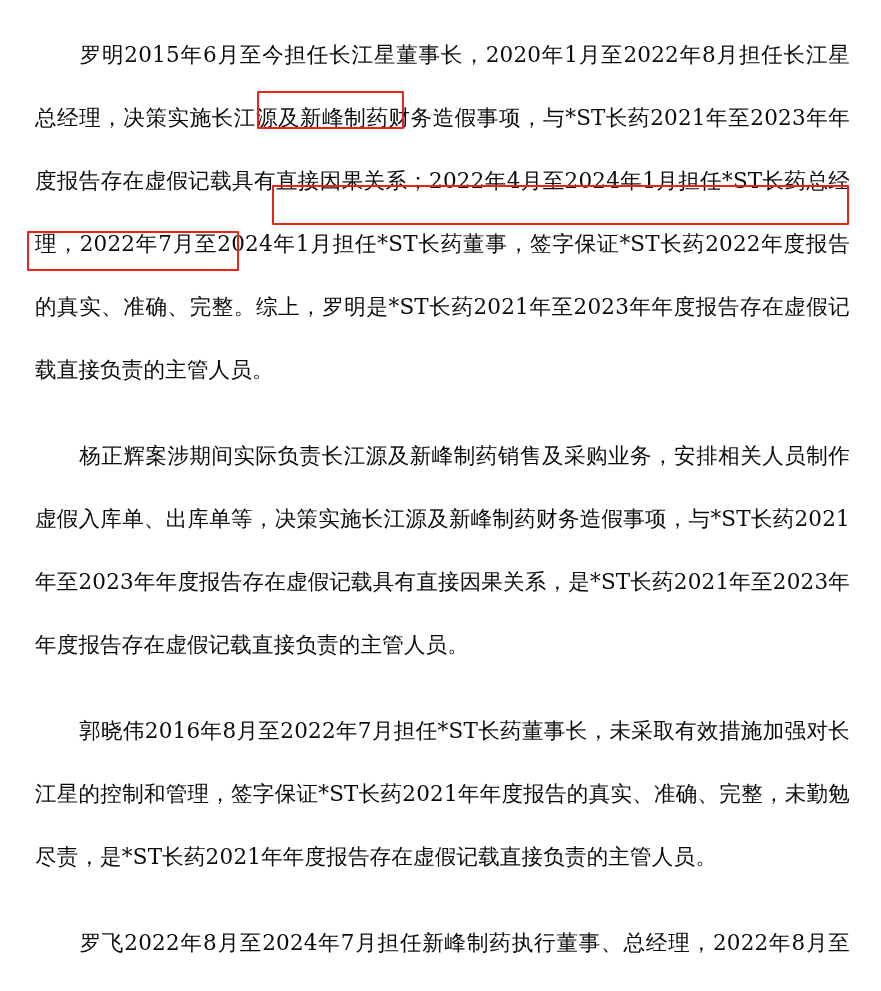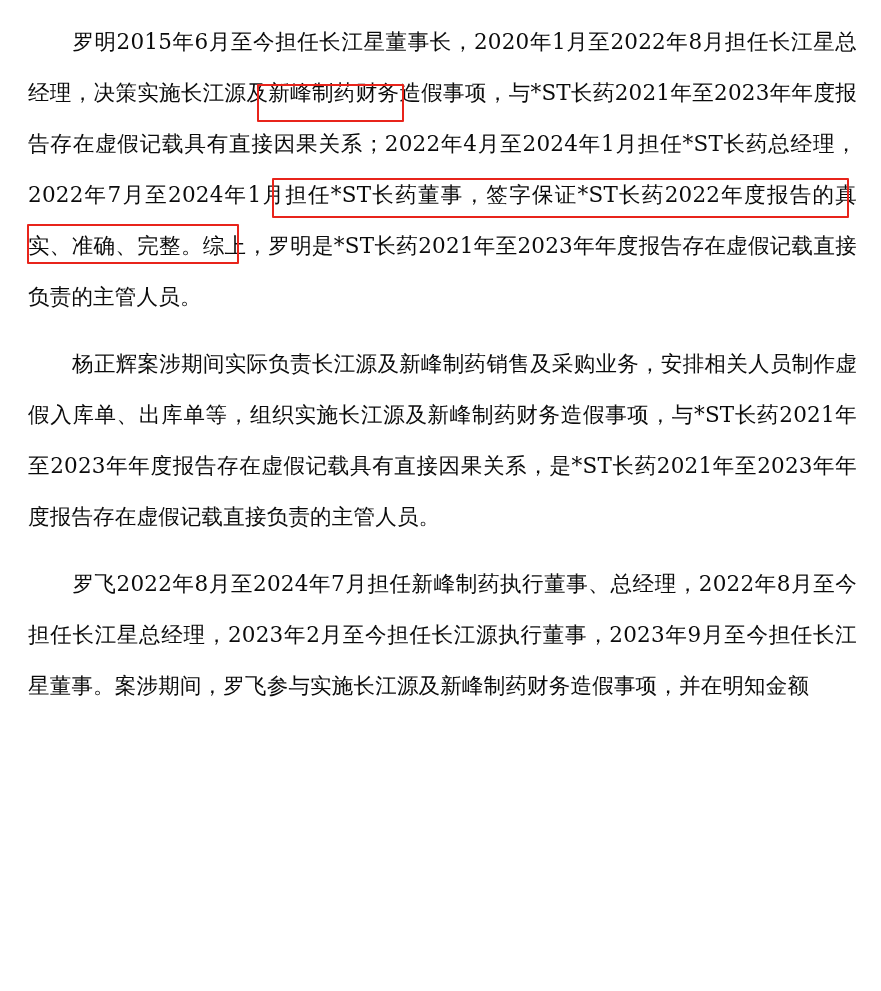--- a/index.html
+++ b/index.html
@@ -16,24 +16,24 @@
   }
   #document-page {
     position: relative;
     width: 881px;
     height: 991px;
     padding: 0;
     box-sizing: border-box;
   }
   .para {
     font-size: 21.5px;
-    line-height: 51px;
+    line-height: 63px;
     text-align: justify;
     text-justify: inter-ideograph;
-    margin: 0;
+    margin: 7px;
     padding: 16px 24px 0 28px;
     letter-spacing: 0.2px;
   }
   .para .indent {
     display: inline-block;
     width: 44px;
   }
   .hl {
     position: relative;
     display: inline;
@@ -55,23 +55,26 @@
 </head>
 <body>
 
 <div id="document-page">
 
   <div class="para-block">
     <p class="para"><span class="indent"></span><span>罗明2015年6月至今担任长江星董事长，2020年1月至2022年8月担任长江星总经理，决策实施长江源及新峰制药财务造假事项，与*ST长药2021年至2023年年度报告存在虚假记载具有</span><span class="hl">直接因果关系；</span><span>2022年4月至2024年1月担任*ST长药总经理，2022年7月至2024年1月担任*ST长药董事，签字保证*ST长药2022年度报告的真实、准确、完整。综上，</span><span class="hl">罗明是*ST长药2021年至2023年年度报告存在虚假记载直接负责的主管人员</span><span>。</span></p>
   </div>
 
   <div class="para-block">
-    <p class="para"><span class="indent"></span><span>杨正辉案涉期间实际负责长江源及新峰制药销售及采购业务，安排相关人员制作虚假入库单、出库单等，组织实施长江源及新峰制药财务造假事项，与*ST长药2021年至2023年年度报告存在虚假记载具有直接因果关系，是*ST长药2021年至2023年年度报告存在虚假记载直接负责的主管人员。</span></p>
+    <p class="para"><span class="indent"></span><span>杨正辉案涉期间实际负责长江源及新峰制药销售及采购业务，安排相关人员制作虚假入库单、出库单等，决策实施长江源及新峰制药财务造假事项，与*ST长药2021年至2023年年度报告存在虚假记载具有直接因果关系，是*ST长药2021年至2023年年度报告存在虚假记载直接负责的主管人员。</span></p>
   </div>
 
+  <div class="para-block">
+    <p class="para"><span class="indent"></span><span>郭晓伟2016年8月至2022年7月担任*ST长药董事长，未采取有效措施加强对长江星的控制和管理，签字保证*ST长药2021年年度报告的真实、准确、完整，未勤勉尽责，是*ST长药2021年年度报告存在虚假记载直接负责的主管人员。</span></p>
+  </div>
 
 
 
   <div class="para-block">
     <p class="para"><span class="indent"></span><span>罗飞2022年8月至2024年7月担任新峰制药执行董事、总经理，2022年8月至今担任长江星总经理，2023年2月至今担任长江源执行董事，2023年9月至今担任长江星董事。案涉期间，罗飞参与实施长江源及新峰制药财务造假事项，并在明知金额</span></p>
   </div>
 
   <div class="redbox" id="rb1"></div>
   <div class="redbox" id="rb2"></div>
   <div class="redbox" id="rb3"></div>

